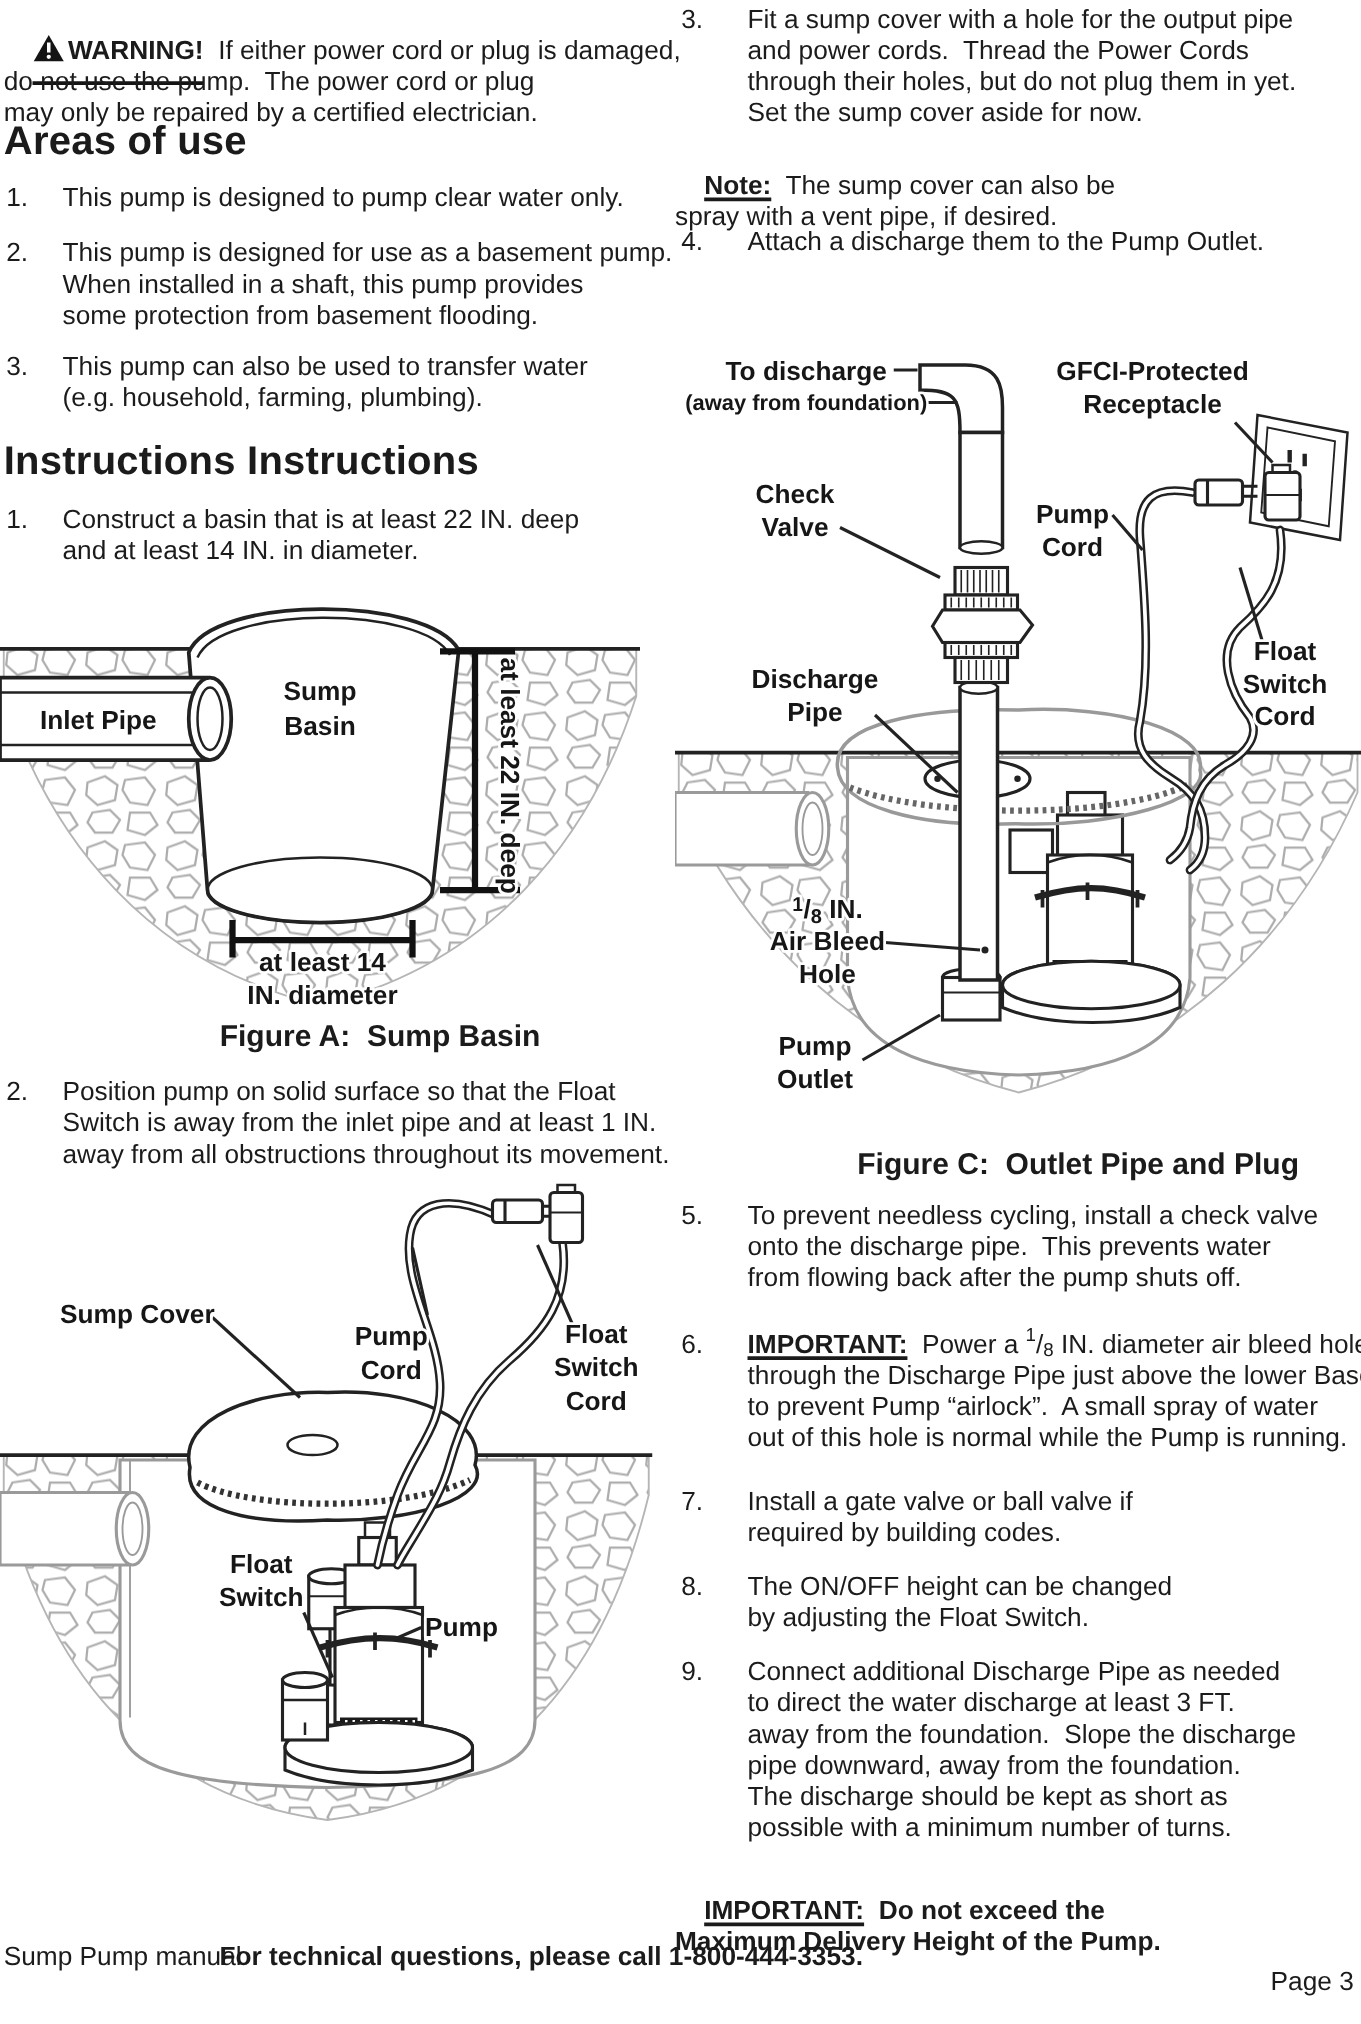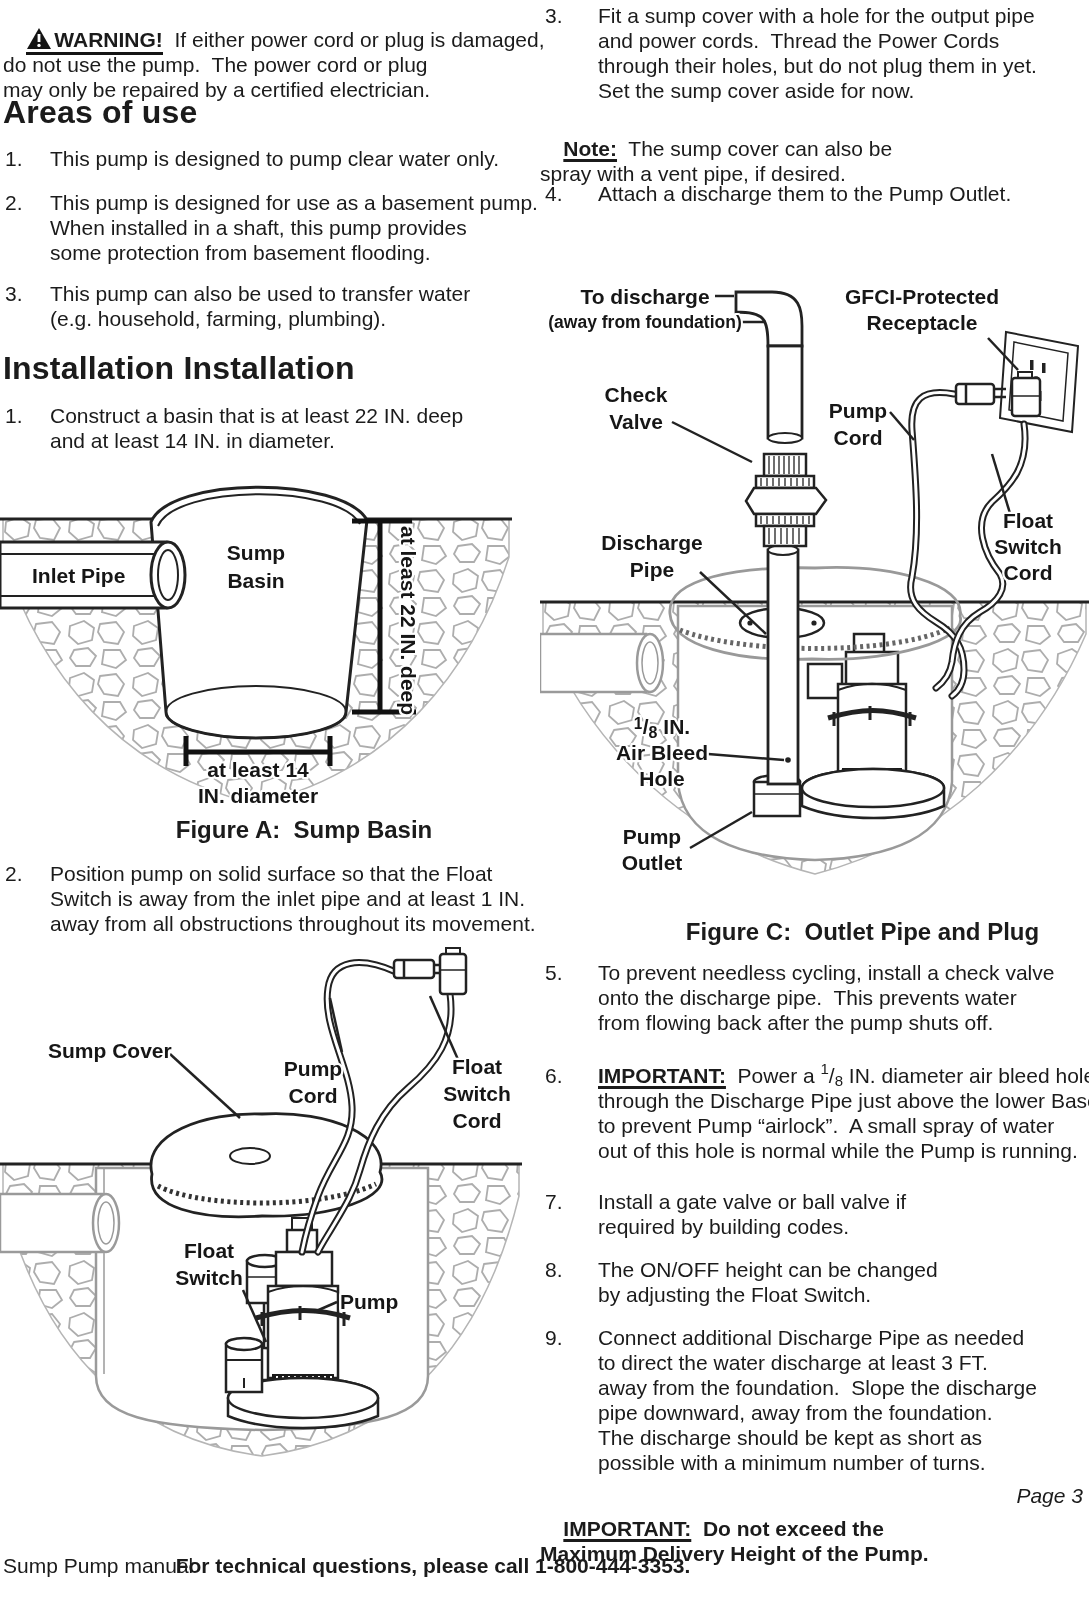--- a/index.html
+++ b/index.html
@@ -9,21 +9,21 @@
   .body-text{font-size:21px;line-height:25px;white-space:pre;}
   .b{font-weight:bold;}
   .u{text-decoration:underline;text-decoration-thickness:2.5px;text-underline-offset:3px;}
   .h1{font-size:32px;font-weight:bold;letter-spacing:.2px;}
   .caption{font-size:24px;font-weight:bold;text-align:center;white-space:pre;margin-left:48px;}
   .li{position:absolute;}
   .li .num{position:absolute;left:2px;top:0;font-size:21px;line-height:25px;}
   .col-r .num{left:5px;}
   .li .libody{position:absolute;left:47px;top:0;}
   .col-r .libody{left:58px;}
-  .warn-head{border-bottom:3px solid #141414;font-weight:bold;padding-bottom:1px;}
+  .warn-head{border-bottom:3px solid #141414;font-weight:bold;padding-bottom:13px;}
   .warn-icon{vertical-align:-3px;margin-right:2px;}
   sup{font-size:15px;line-height:0;position:relative;top:-1px;vertical-align:super;}
   sub{font-size:15px;line-height:0;position:relative;top:3px;vertical-align:baseline;}
   .svglabel{font-family:"Liberation Sans",sans-serif;font-size:21px;font-weight:bold;fill:#161616;
             paint-order:stroke;stroke:#fff;stroke-width:4.5px;stroke-linejoin:round;}
   .svglabel-sm{font-family:"Liberation Sans",sans-serif;font-size:17.5px;font-weight:bold;fill:#161616;
             paint-order:stroke;stroke:#fff;stroke-width:4px;stroke-linejoin:round;}
   .footer{font-size:21px;line-height:25px;}
 </style>
 </head>
@@ -52,21 +52,21 @@
     <div class="libody body-text">This pump is designed for use as a basement pump.
 When installed in a shaft, this pump provides
 some protection from basement flooding.</div>
   </div>
   <div class="li" style="left:3px;top:281px;">
     <span class="num">3.</span>
     <div class="libody body-text">This pump can also be used to transfer water
 (e.g. household, farming, plumbing).</div>
   </div>
 
-  <div class="abs h1" style="left:3px;top:350px;">Installation Installation</div>
+  <div class="abs h1" style="left:3px;top:350px;">Instructions Instructions</div>
 
   <div class="li" style="left:3px;top:403px;">
     <span class="num">1.</span>
     <div class="libody body-text">Construct a basin that is at least 22 IN. deep
 and at least 14 IN. in diameter.</div>
   </div>
 
   <svg class="abs" style="left:0;top:462px;" width="512" height="348" viewBox="0 0 512 348">
     <defs>
       <pattern id="stA" width="64" height="52" patternUnits="userSpaceOnUse">
@@ -358,15 +358,15 @@
 possible with a minimum number of turns.</div>
   </div>
 
   <div class="abs body-text b" style="left:540px;top:1491px;">
     <span class="u">IMPORTANT:</span><span>  Do not exceed the
 Maximum Delivery Height of the Pump.</span>
   </div>
 
   <div class="abs footer" style="left:3px;top:1553px;">Sump Pump manual</div>
   <div class="abs footer b" style="left:0;top:1553px;width:866px;text-align:center;">For technical questions, please call 1-800-444-3353.</div>
-  <div class="abs footer" style="right:6px;top:1483px;font-style:italic;">Page 3</div>
+  <div class="abs footer" style="right:6px;top:1573px;">Page 3</div>
 
 </div>
 
 </body></html>

